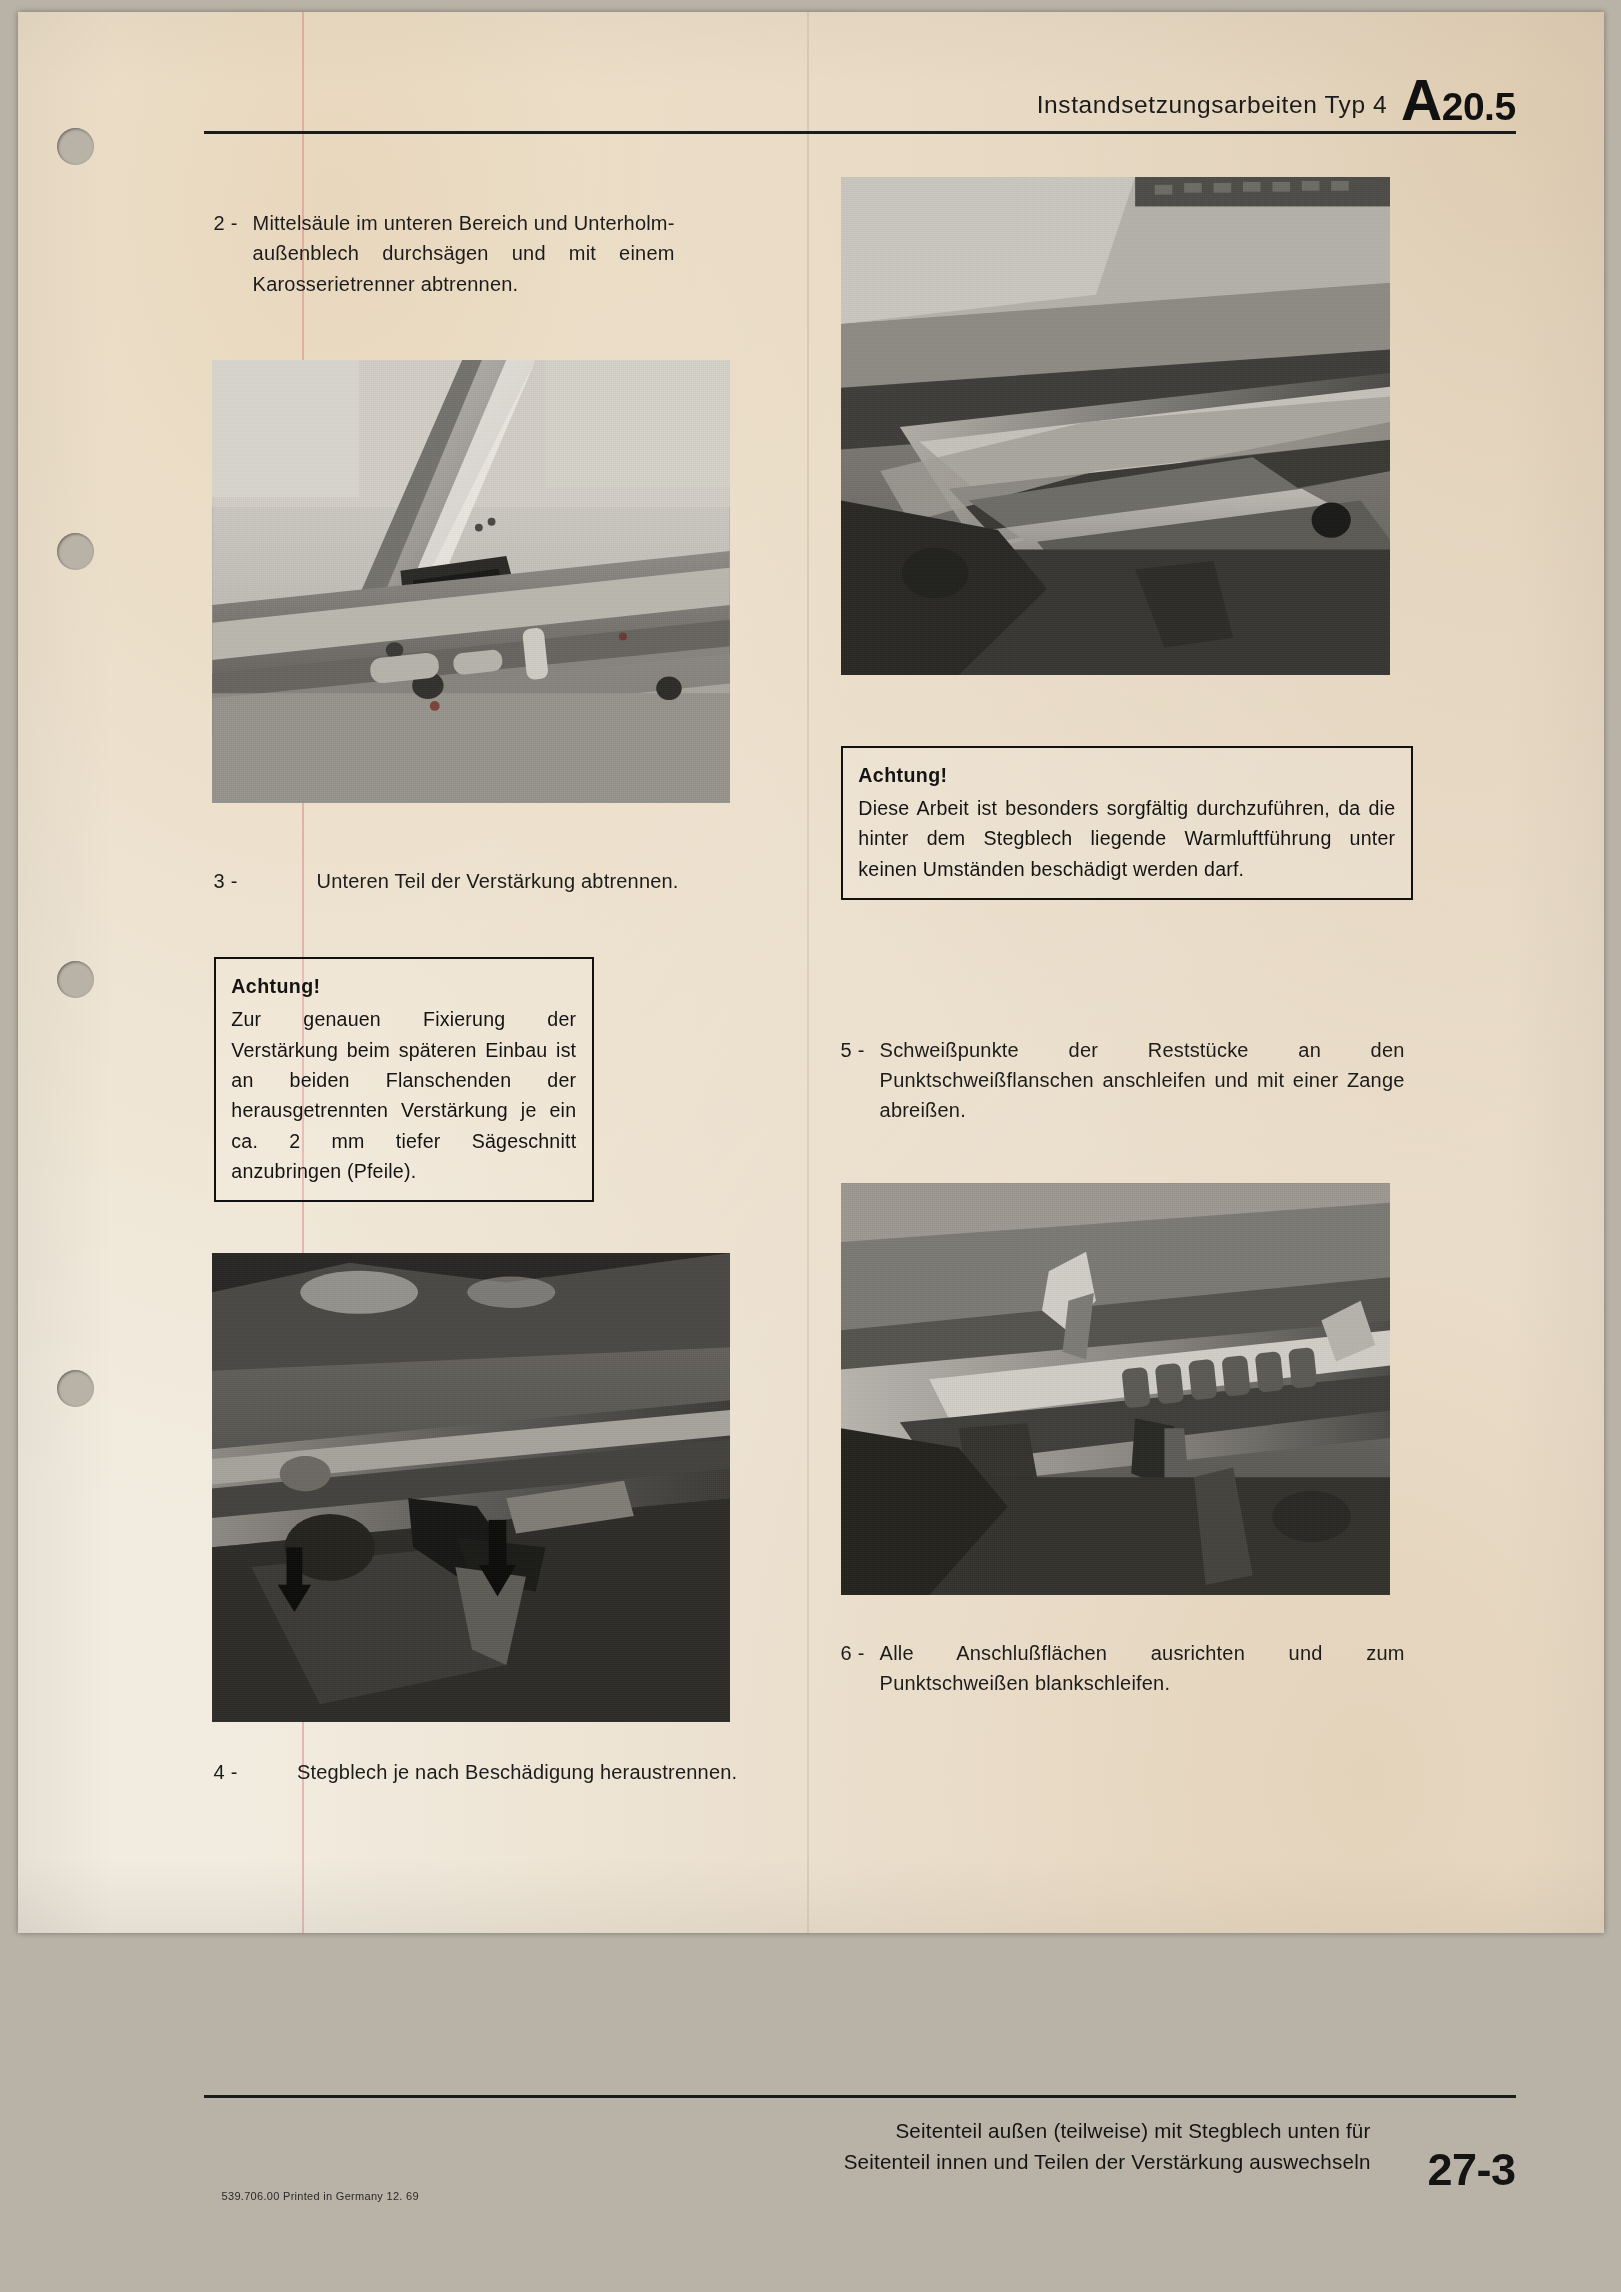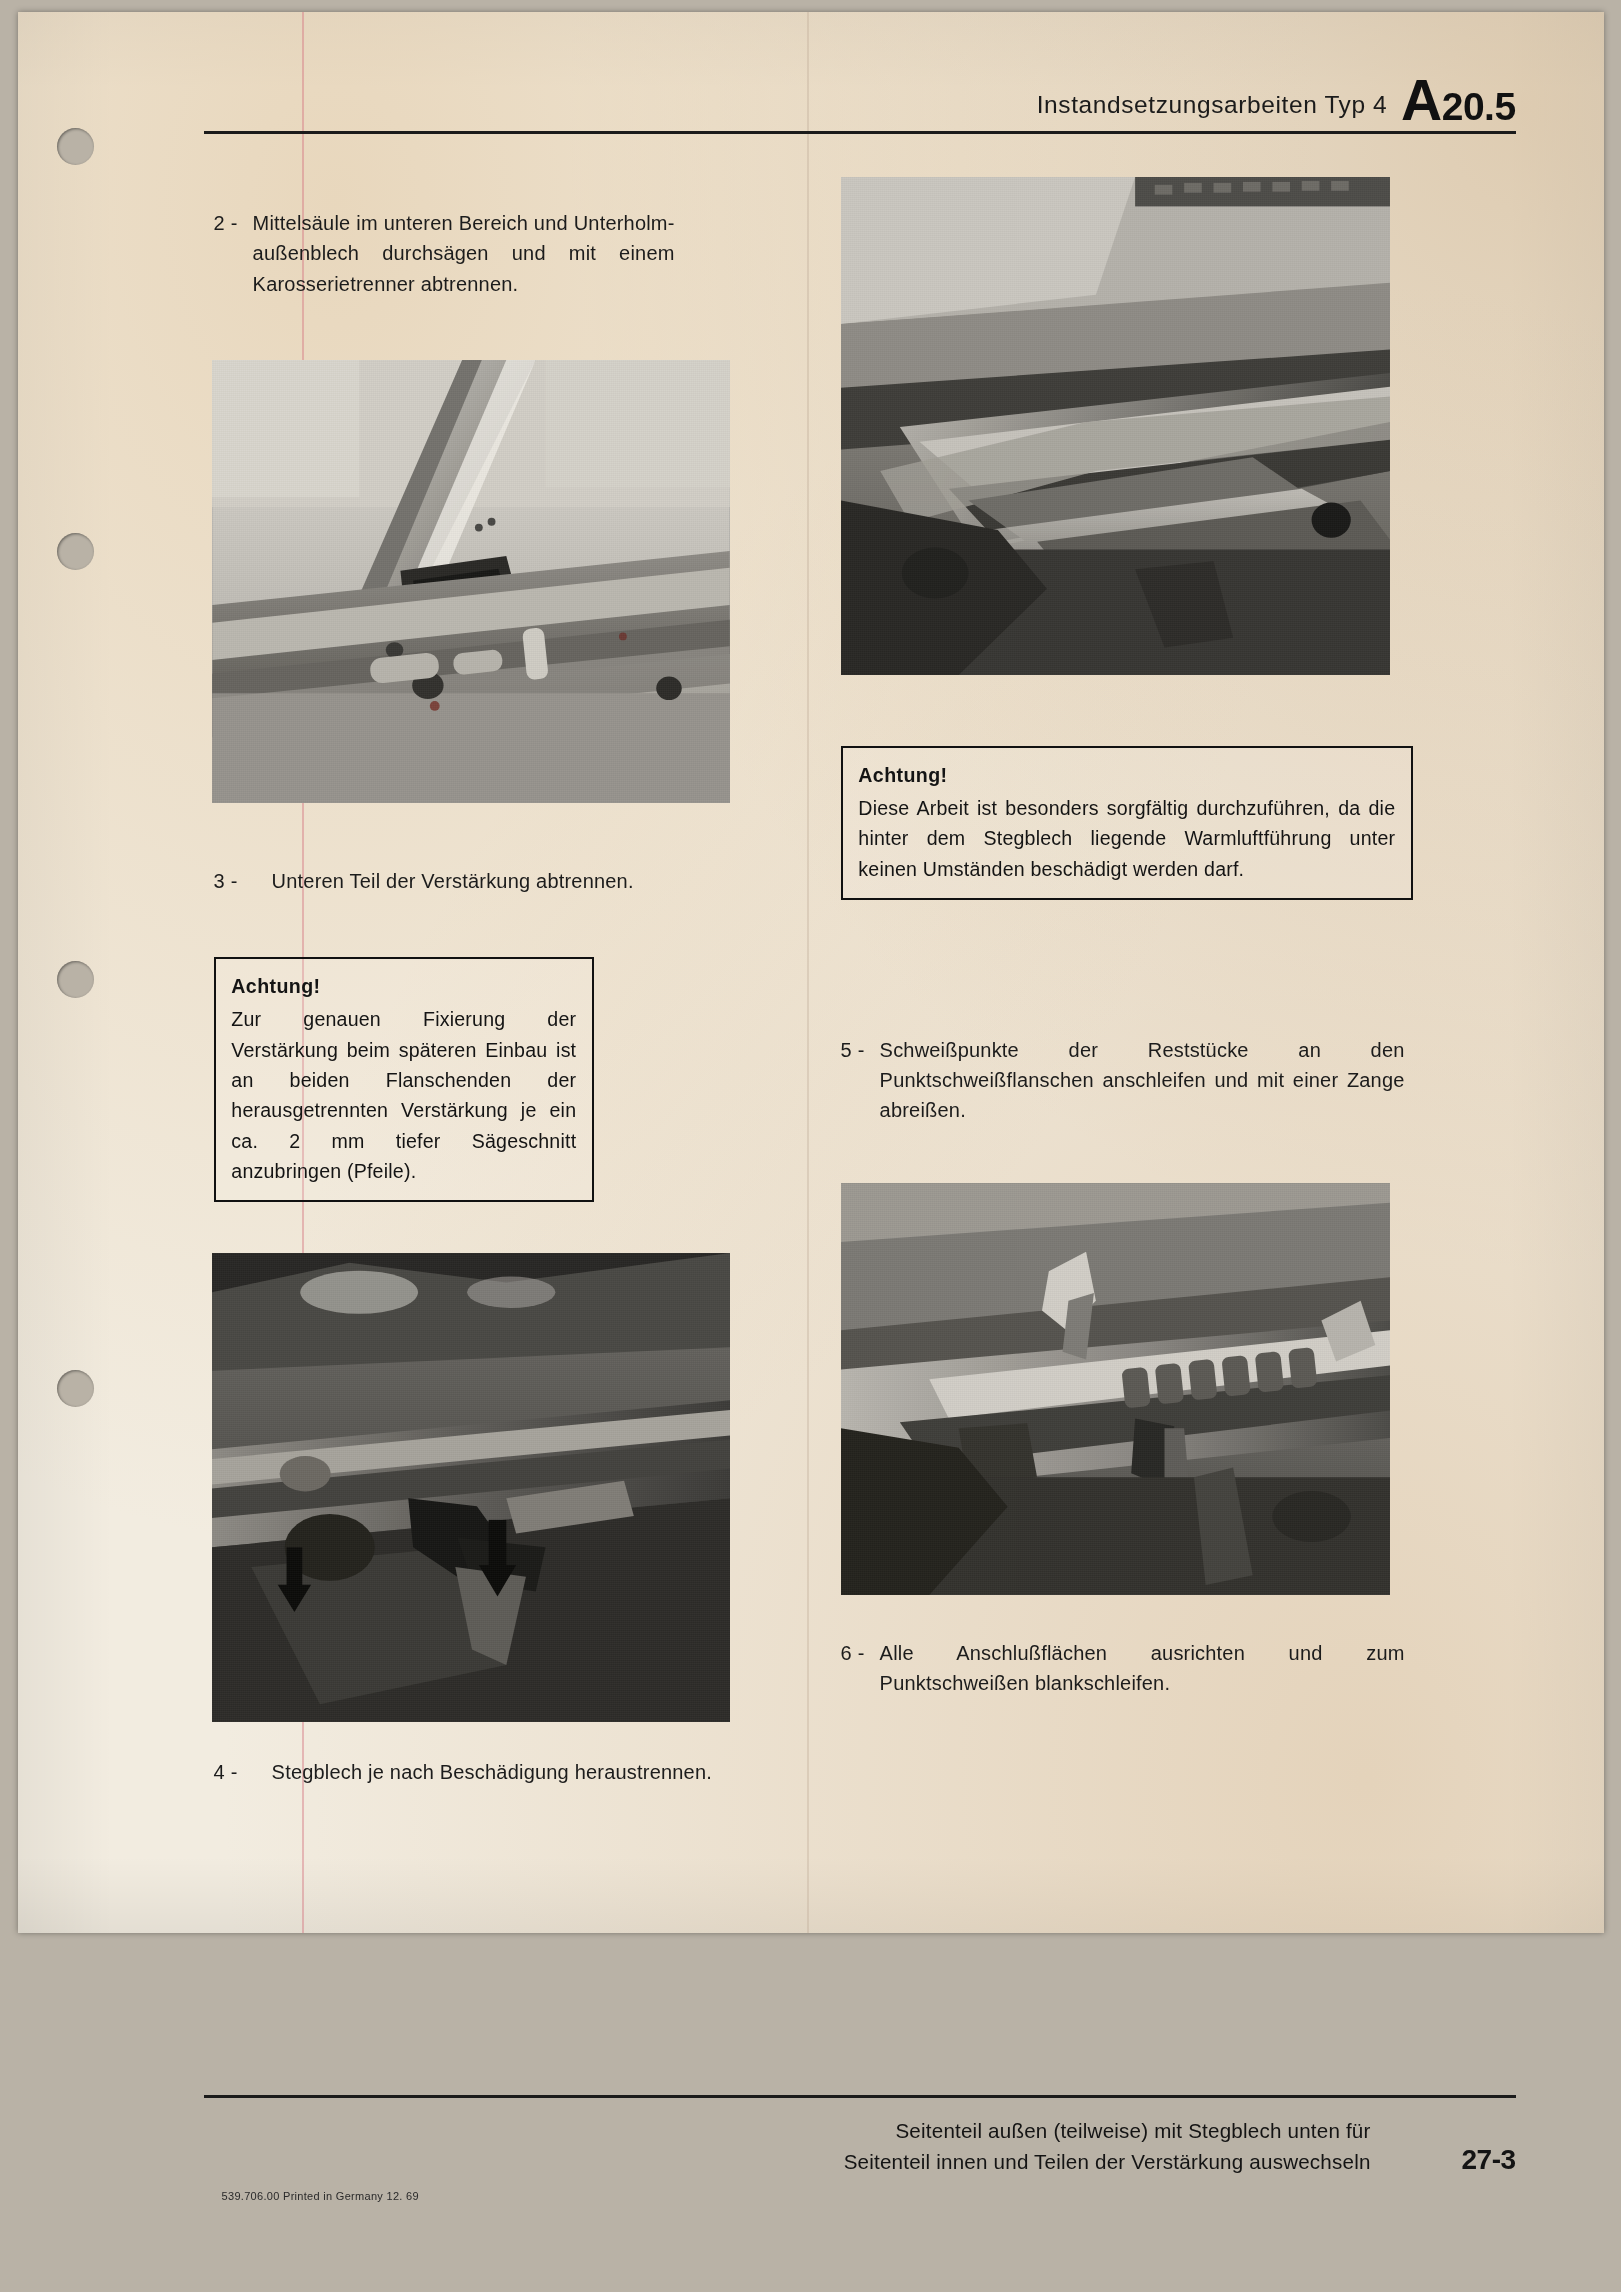--- a/index.html
+++ b/index.html
@@ -124,21 +124,21 @@
     letter-spacing: 0.2px;
   }
   .step .num {
     width: 39px;
     flex: 0 0 39px;
   }
   .step .body {
     flex: 1 1 auto;
     text-align: justify;
   }
-  .step .body.nojust { text-align: left; margin-left: 19px; }
+  .step .body.nojust { text-align: center; margin-left: 19px; }
 
   
   .note {
     border: 2px solid #111;
     padding: 11.8px 15.7px 13.7px 15.7px;
     font-size: 19.6px;
     line-height: 1.55;
     color: #141414;
     letter-spacing: 0.2px;
     background: rgba(255,255,255,0.12);
@@ -186,21 +186,21 @@
     font-size: 20.6px;
     font-weight: normal;
     line-height: 1.5;
     color: #141414;
     letter-spacing: 0.2px;
   }
   .footer-page {
     position: absolute;
     right: 88px;
     top: 2132px;
-    font-size: 28px;
+    font-size: 45px;
     font-weight: bold;
     color: #141414;
     letter-spacing: -0.5px;
   }
   .footer-print {
     position: absolute;
     left: 204px;
     top: 2178px;
     font-size: 11px;
     color: #2a2a2a;

